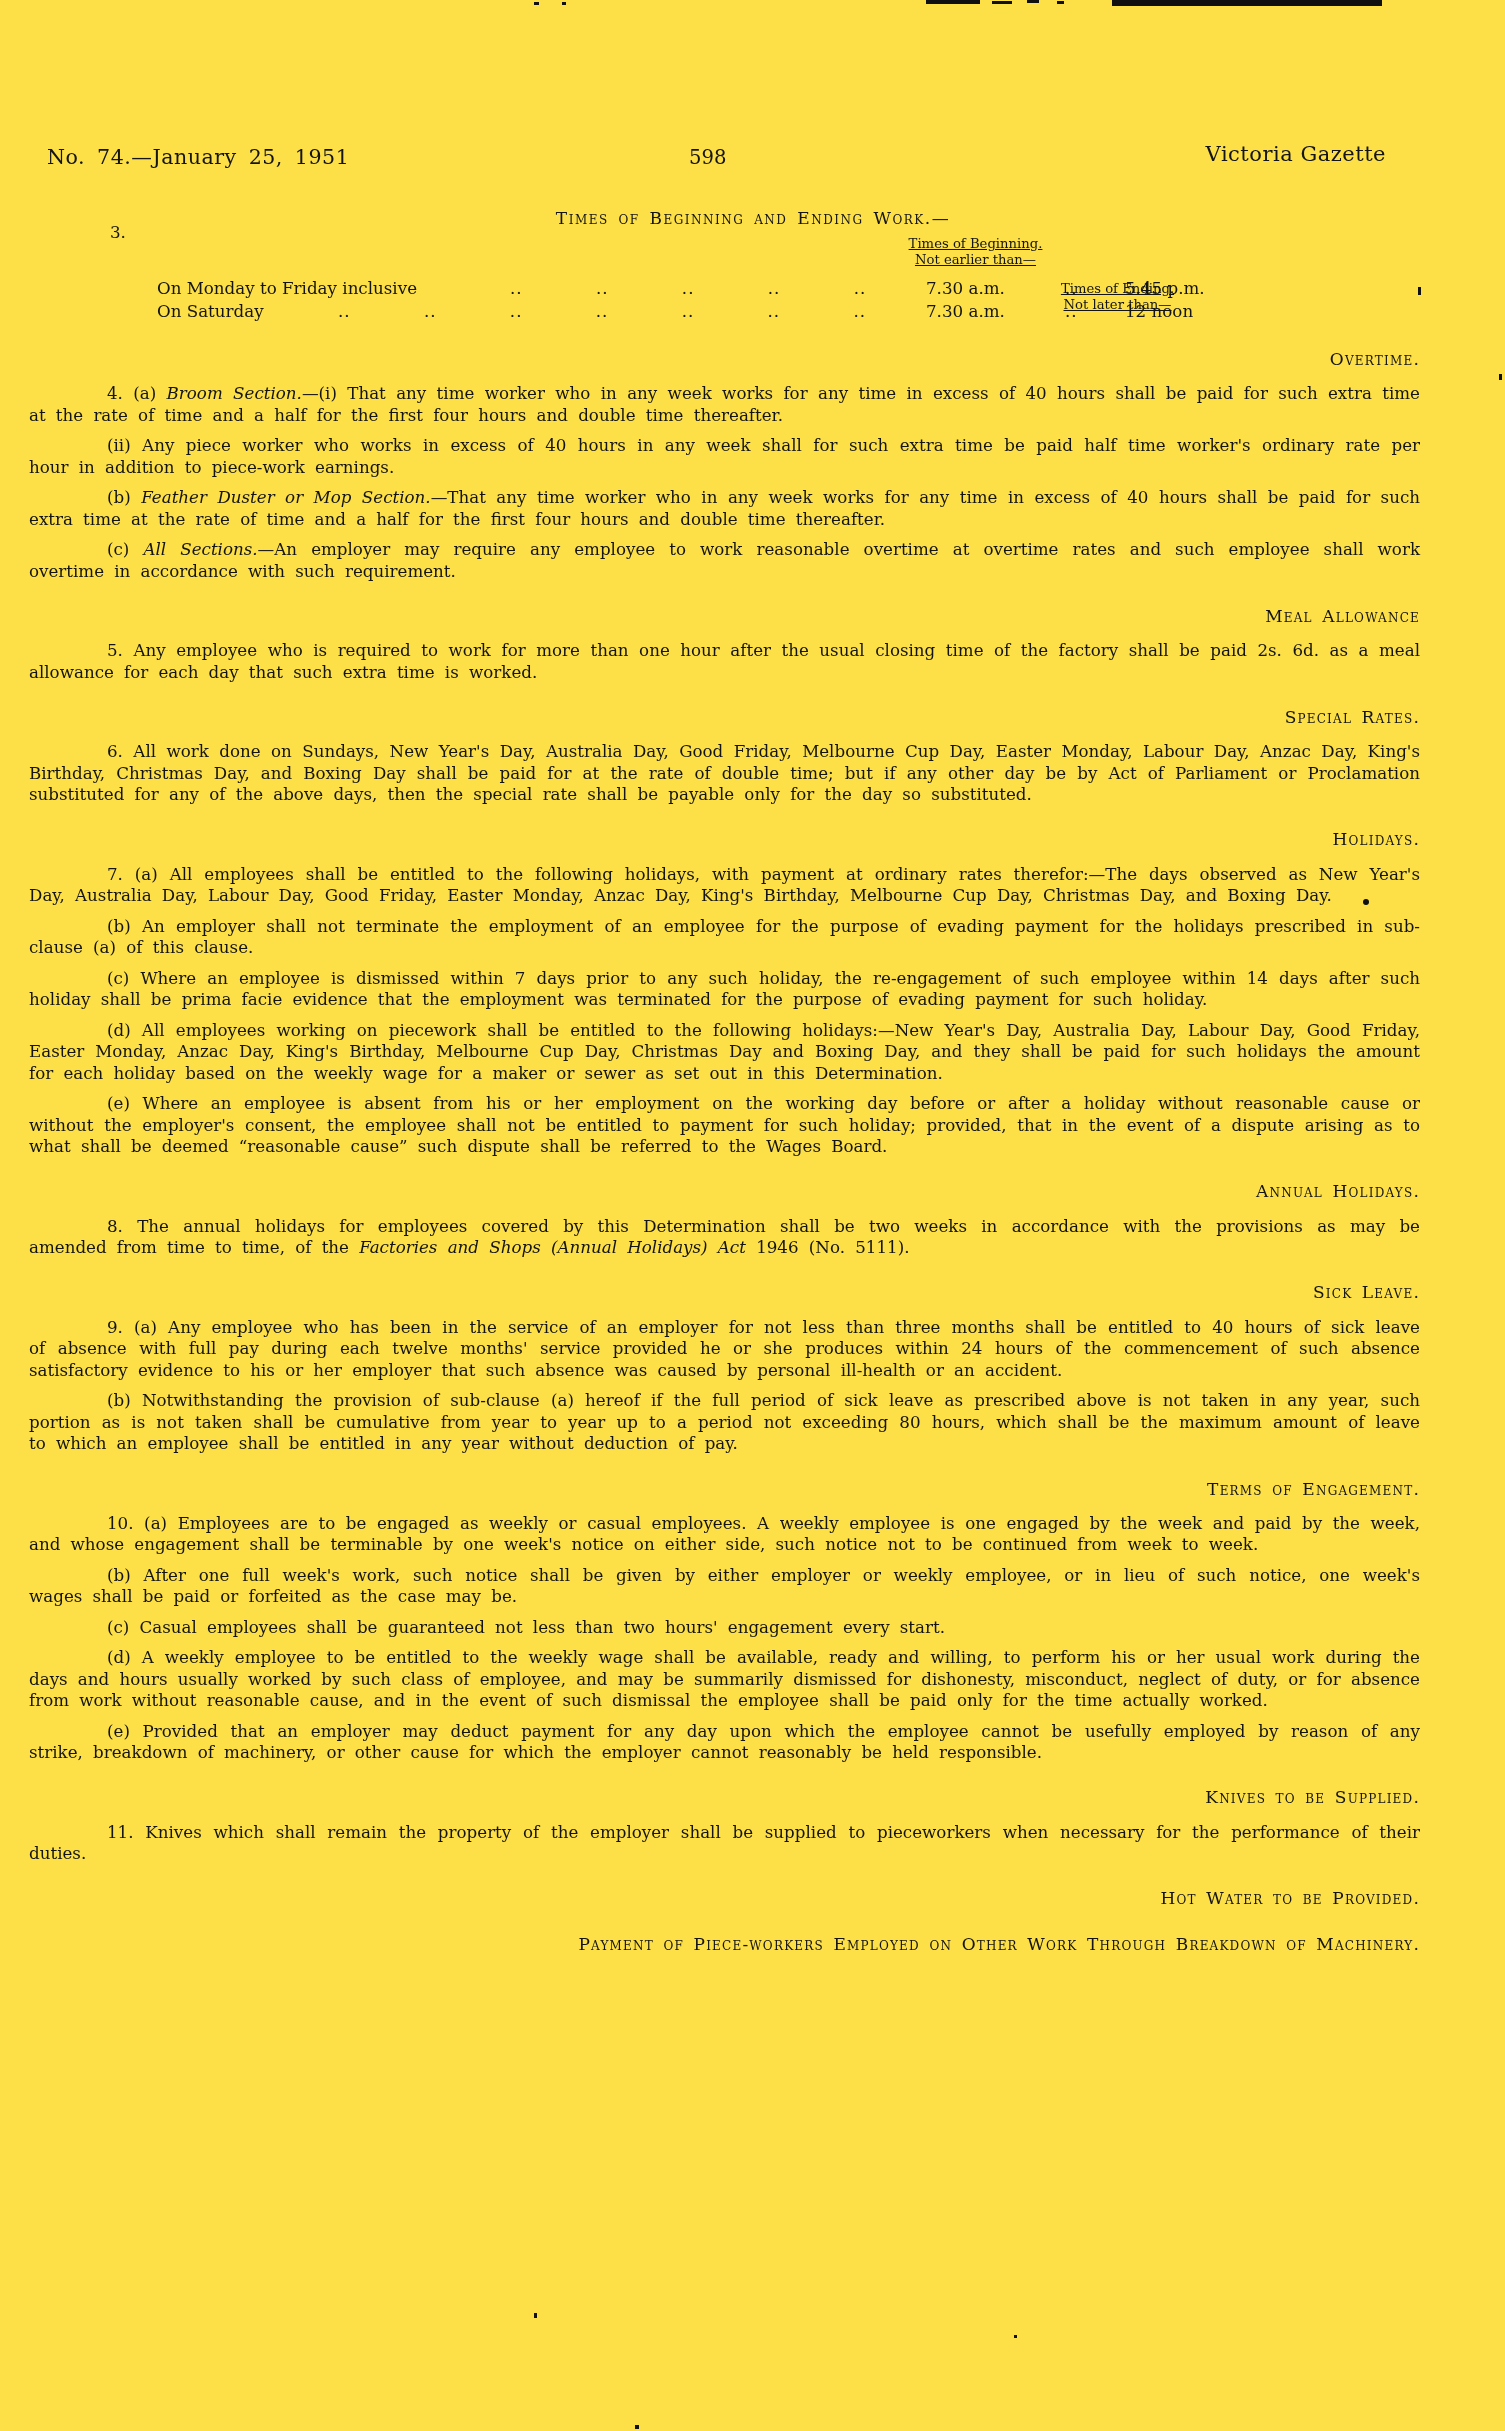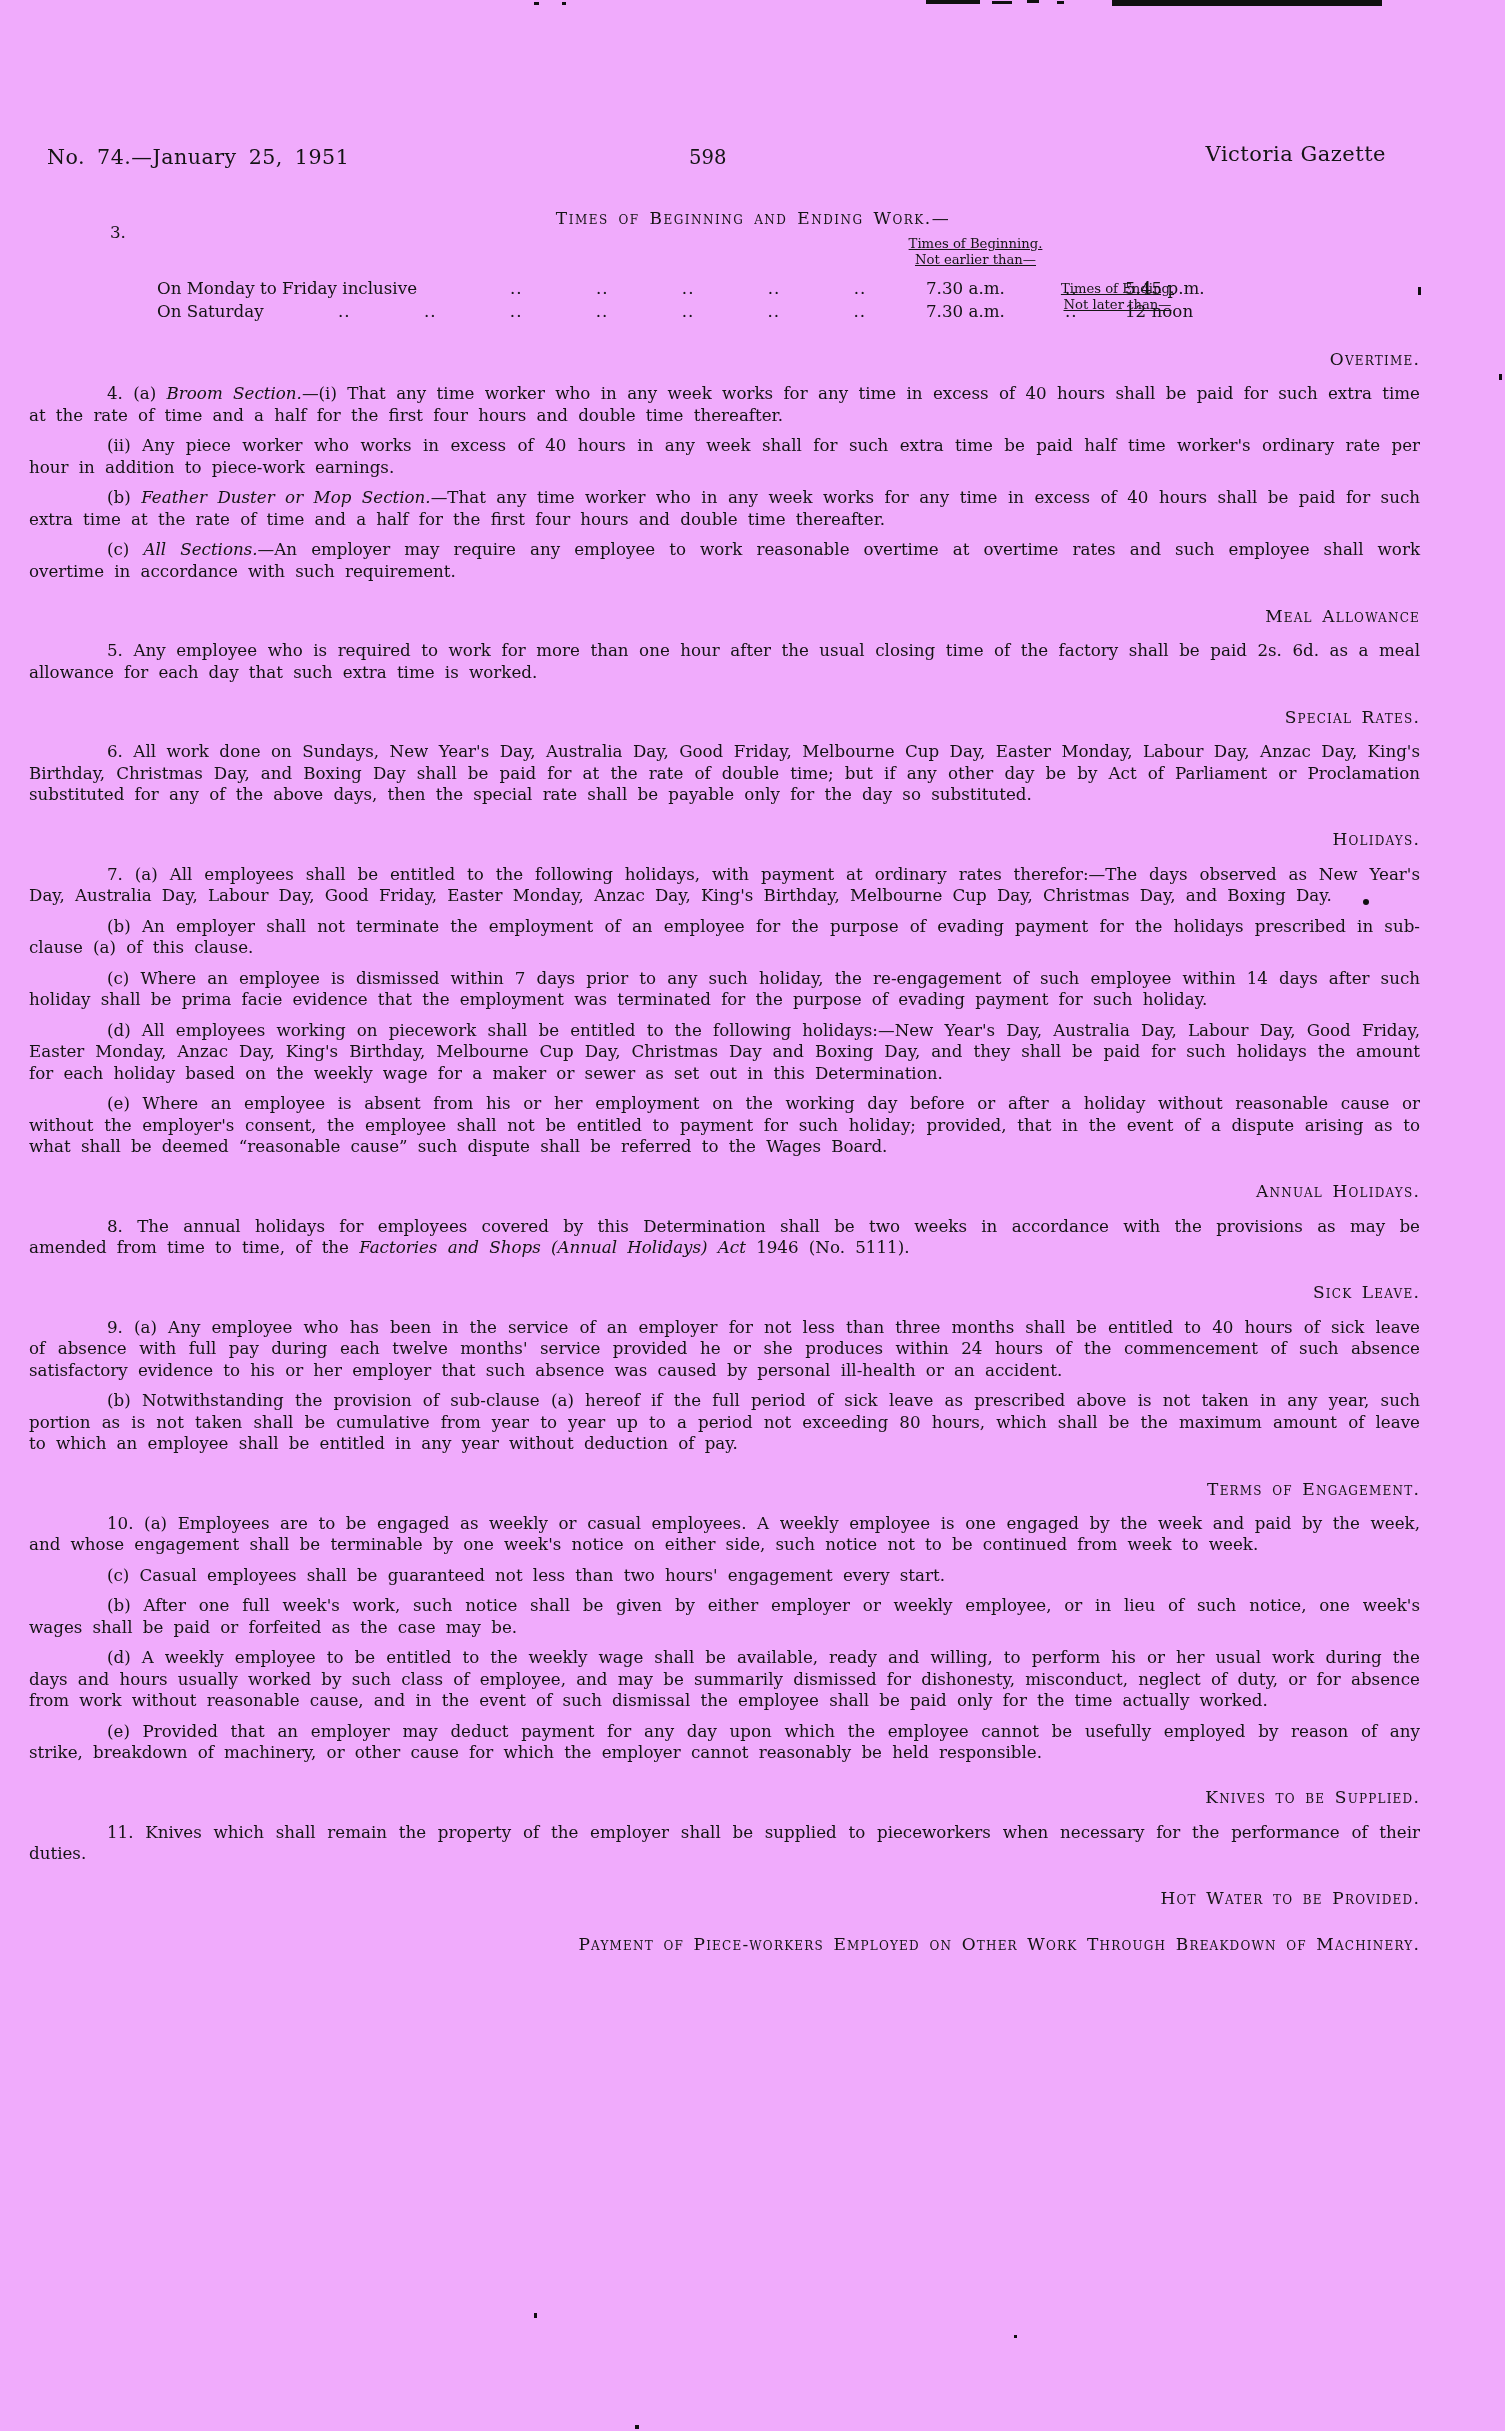--- a/index.html
+++ b/index.html
@@ -1,20 +1,20 @@
 <!DOCTYPE html>
 <html><head>
 <meta charset="utf-8">
 <style>
   html, body { margin: 0; padding: 0; background: #ffffff; }
   .page {
     position: relative;
     width: 1506px;
     height: 2432px;
-    background: #f0abfc;
+    background: #fde047;
     font-family: "DejaVu Serif", "Liberation Serif", serif;
     color: #141414;
     overflow: hidden;
   }
   
   .mh-left   { position: absolute; left: 47px;  top: 145px; font-size: 20.6px; letter-spacing: 0.5px; word-spacing: 4.9px; }
   .mh-center { position: absolute; left: 689px; top: 146px; font-size: 19.6px; }
   .mh-right  { position: absolute; right: 120px; top: 142px; font-size: 21px; letter-spacing: 0.5px; }
   
   .clause3-number  { position: absolute; left: 110px; top: 222px; font-size: 16.7px; }
@@ -123,22 +123,22 @@
       <p class="para"><span>(c) Where an employee is dismissed within 7 days prior to any such holiday, the re-engagement of such employee within 14 days after such holiday shall be prima facie evidence that the employment was terminated for the purpose of evading payment for such holiday.</span></p>
       <p class="para"><span>(d) All employees working on piecework shall be entitled to the following holidays:—New Year's Day, Australia Day, Labour Day, Good Friday, Easter Monday, Anzac Day, King's Birthday, Melbourne Cup Day, Christmas Day and Boxing Day, and they shall be paid for such holidays the amount for each holiday based on the weekly wage for a maker or sewer as set out in this Determination.</span></p>
       <p class="para"><span>(e) Where an employee is absent from his or her employment on the working day before or after a holiday without reasonable cause or without the employer's consent, the employee shall not be entitled to payment for such holiday; provided, that in the event of a dispute arising as to what shall be deemed “reasonable cause” such dispute shall be referred to the Wages Board.</span></p>
       <div class="sec-heading">Annual Holidays.</div>
       <p class="para"><span>8. The annual holidays for employees covered by this Determination shall be two weeks in accordance with the provisions as may be amended from time to time, of the </span><span class="italic">Factories and Shops (Annual Holidays) Act</span><span> 1946 (No. 5111).</span></p>
       <div class="sec-heading">Sick Leave.</div>
       <p class="para"><span>9. (a) Any employee who has been in the service of an employer for not less than three months shall be entitled to 40 hours of sick leave of absence with full pay during each twelve months' service provided he or she produces within 24 hours of the commencement of such absence satisfactory evidence to his or her employer that such absence was caused by personal ill-health or an accident.</span></p>
       <p class="para"><span>(b) Notwithstanding the provision of sub-clause (a) hereof if the full period of sick leave as prescribed above is not taken in any year, such portion as is not taken shall be cumulative from year to year up to a period not exceeding 80 hours, which shall be the maximum amount of leave to which an employee shall be entitled in any year without deduction of pay.</span></p>
       <div class="sec-heading">Terms of Engagement.</div>
       <p class="para"><span>10. (a) Employees are to be engaged as weekly or casual employees.  A weekly employee is one engaged by the week and paid by the week, and whose engagement shall be terminable by one week's notice on either side, such notice not to be continued from week to week.</span></p>
+      <p class="para"><span>(b) After one full week's work, such notice shall be given by either employer or weekly employee, or in lieu of such notice, one week's wages shall be paid or forfeited as the case may be.</span></p>
       <p class="para"><span>(c) Casual employees shall be guaranteed not less than two hours' engagement every start.</span></p>
-      <p class="para"><span>(b) After one full week's work, such notice shall be given by either employer or weekly employee, or in lieu of such notice, one week's wages shall be paid or forfeited as the case may be.</span></p>
       <p class="para"><span>(d) A weekly employee to be entitled to the weekly wage shall be available, ready and willing, to perform his or her usual work during the days and hours usually worked by such class of employee, and may be summarily dismissed for dishonesty, misconduct, neglect of duty, or for absence from work without reasonable cause, and in the event of such dismissal the employee shall be paid only for the time actually worked.</span></p>
       <p class="para"><span>(e) Provided that an employer may deduct payment for any day upon which the employee cannot be usefully employed by reason of any strike, breakdown of machinery, or other cause for which the employer cannot reasonably be held responsible.</span></p>
       <div class="sec-heading">Knives to be Supplied.</div>
       <p class="para"><span>11. Knives which shall remain the property of the employer shall be supplied to pieceworkers when necessary for the performance of their duties.</span></p>
       <div class="sec-heading">Hot Water to be Provided.</div>
       <div class="sec-heading">Payment of Piece-workers Employed on Other Work Through Breakdown of Machinery.</div>
     </div>
 
 </div>
 

